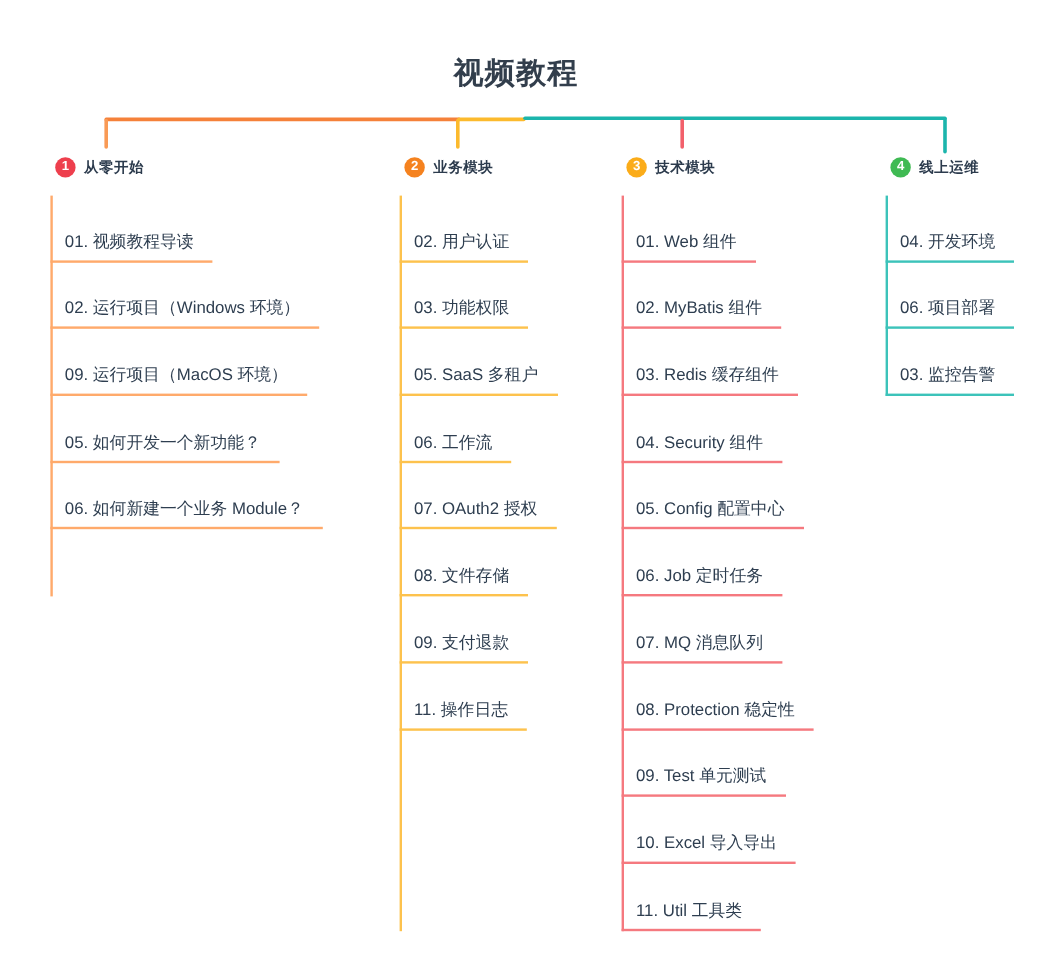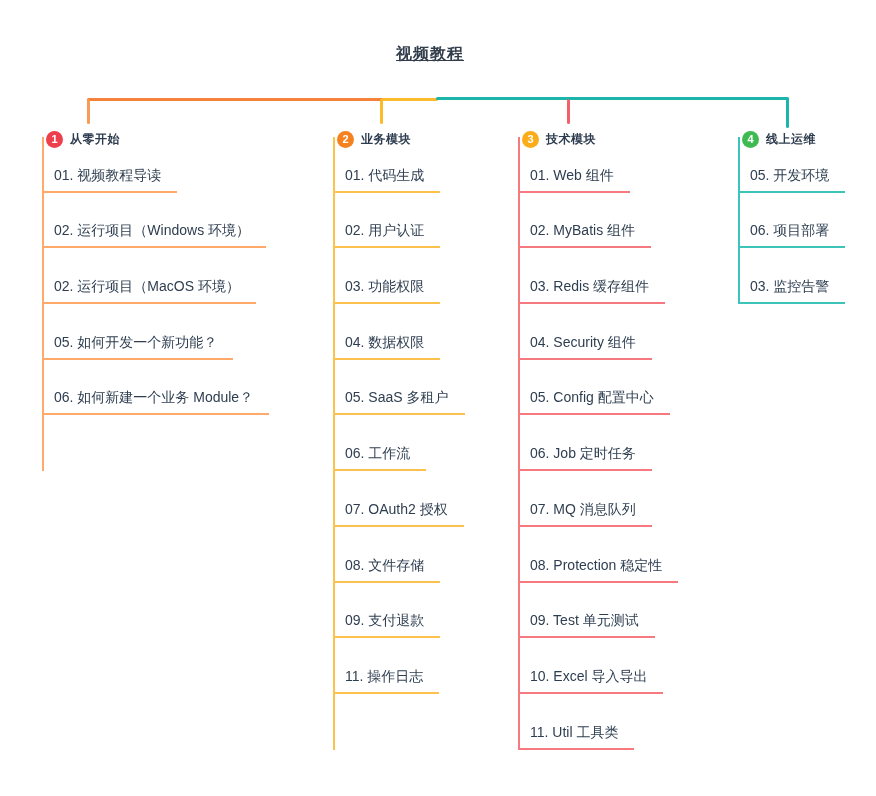--- a/index.html
+++ b/index.html
@@ -4,21 +4,21 @@
 <style>
   html,body{margin:0;padding:0;}
   body{
     width:876px;height:796px;background:#ffffff;position:relative;overflow:hidden;
     font-family:"Liberation Sans","DejaVu Sans",sans-serif;
   }
   .abs{position:absolute;}
   
   .map-title{
     position:absolute;left:330px;top:44px;width:200px;text-align:center;
-    font-size:16px;font-weight:600;color:#323e4c;letter-spacing:1px;text-decoration:underline;
+    font-size:25px;font-weight:600;color:#323e4c;letter-spacing:1px;
   }
   
   .hline{position:absolute;height:3px;border-radius:2px;}
   .vdrop{position:absolute;width:3px;border-radius:2px;}
   .hline.orange{background:#f5813a;}
   .hline.yellow{background:#fcba2d;}
   .hline.teal{background:#1cb5ac;}
   .vdrop.orange{background:#f99a55;}
   .vdrop.yellow{background:#fcba2d;}
   .vdrop.red{background:#f2606b;}
@@ -29,21 +29,21 @@
     width:17px;height:17px;border-radius:50%;flex:0 0 auto;
     display:flex;align-items:center;justify-content:center;
     color:#ffffff;font-size:11px;font-weight:bold;line-height:1;
   }
   .branch-label{font-size:12px;font-weight:bold;color:#2c3b4d;letter-spacing:0.5px;white-space:nowrap;}
   .b1 .badge{background:#ee3f4d;}
   .b2 .badge{background:#f5821f;}
   .b3 .badge{background:#fbac19;}
   .b4 .badge{background:#3fba53;}
   
-  .col{position:absolute;top:137px;}
+  .col{position:absolute;top:163px;}
   .vline{position:absolute;left:0;top:0;width:2px;}
   .item{
     position:relative;height:55.7px;box-sizing:border-box;width:fit-content;
     display:flex;align-items:flex-end;white-space:nowrap;
     padding:0 16px 6px 12px;font-size:14px;color:#2e3e50;
     border-bottom:2px solid transparent;
   }
   .col1{left:42px;}   .col1 .item{border-bottom-color:#ffaa6b;} .col1 .vline{background:#ffaa6b;height:334px;}
   .col2{left:333px;}  .col2 .item{border-bottom-color:#fdc24d;} .col2 .vline{background:#fdc24d;height:613px;}
   .col3{left:518px;}  .col3 .item{border-bottom-color:#f5797f;} .col3 .vline{background:#f5797f;height:613px;}
@@ -76,31 +76,29 @@
 </div>
 <div class="branch-head b4" style="left:742px;">
   <span class="badge">4</span>
   <span class="branch-label">线上运维</span>
 </div>
 
 <div class="col col1">
   <div class="vline"></div>
   <div class="item">01. 视频教程导读</div>
   <div class="item">02. 运行项目（Windows 环境）</div>
-  <div class="item">02. 运行项目（MacOS 环境）</div>
+  <div class="item">09. 运行项目（MacOS 环境）</div>
   <div class="item">05. 如何开发一个新功能？</div>
   <div class="item">06. 如何新建一个业务 Module？</div>
 </div>
 
 <div class="col col2">
   <div class="vline"></div>
-  <div class="item">01. 代码生成</div>
   <div class="item">02. 用户认证</div>
   <div class="item">03. 功能权限</div>
-  <div class="item">04. 数据权限</div>
   <div class="item">05. SaaS 多租户</div>
   <div class="item">06. 工作流</div>
   <div class="item">07. OAuth2 授权</div>
   <div class="item">08. 文件存储</div>
   <div class="item">09. 支付退款</div>
   <div class="item">11. 操作日志</div>
 </div>
 
 <div class="col col3">
   <div class="vline"></div>
@@ -112,16 +110,16 @@
   <div class="item">06. Job 定时任务</div>
   <div class="item">07. MQ 消息队列</div>
   <div class="item">08. Protection 稳定性</div>
   <div class="item">09. Test 单元测试</div>
   <div class="item">10. Excel 导入导出</div>
   <div class="item">11. Util 工具类</div>
 </div>
 
 <div class="col col4">
   <div class="vline"></div>
-  <div class="item">05. 开发环境</div>
+  <div class="item">04. 开发环境</div>
   <div class="item">06. 项目部署</div>
   <div class="item">03. 监控告警</div>
 </div>
 
 </body></html>

